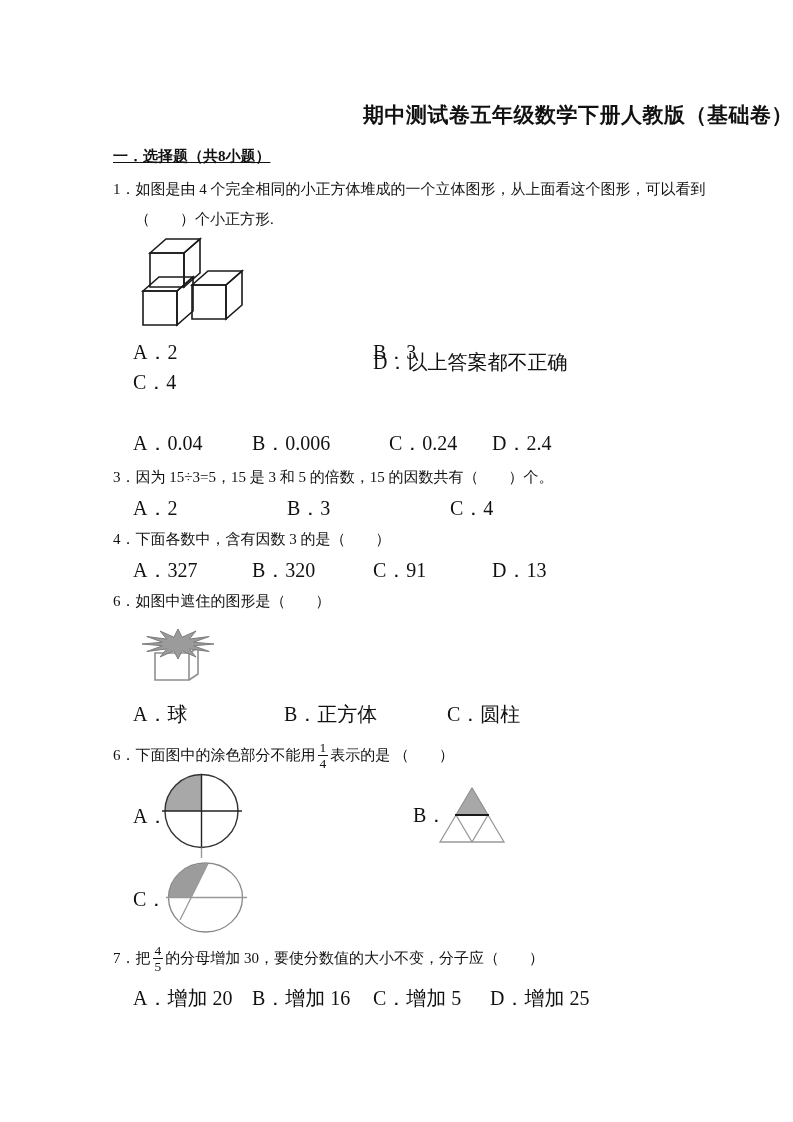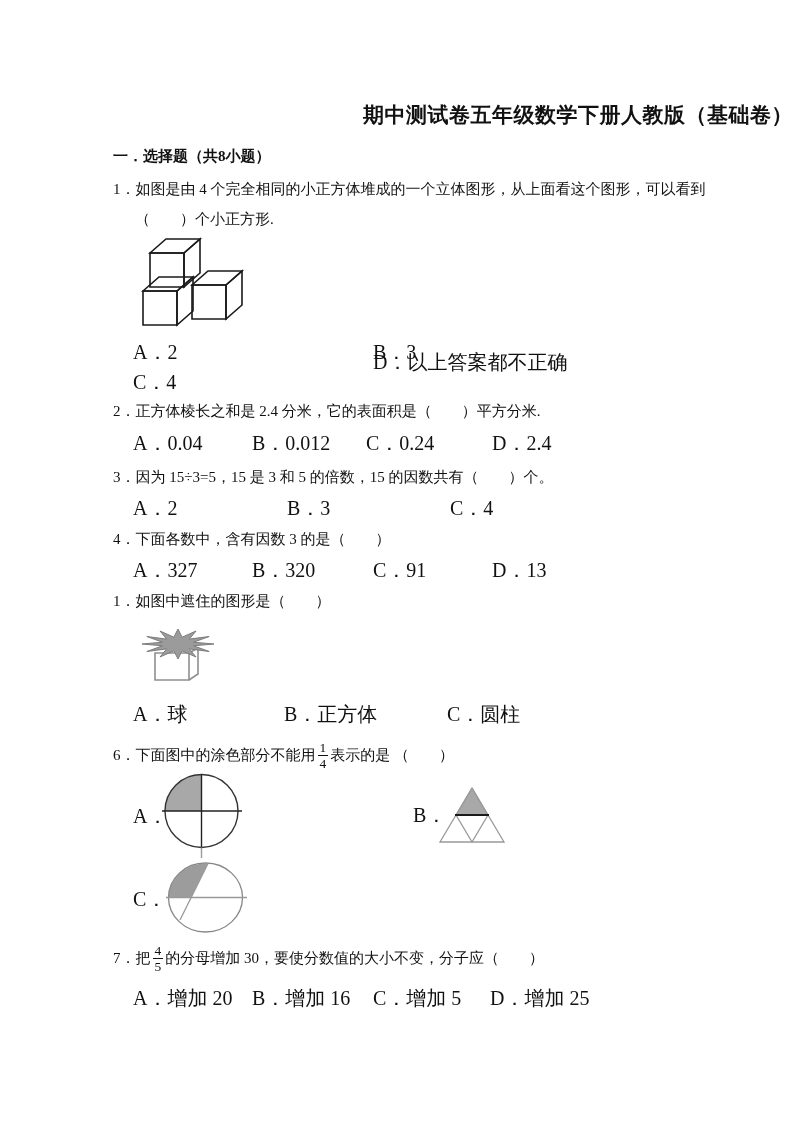--- a/index.html
+++ b/index.html
@@ -10,21 +10,21 @@
     font-family:"Liberation Serif","DejaVu Serif",serif;
     color:#111;
     overflow:hidden;
   }
   .abs{position:absolute;white-space:nowrap;font-size:15px;line-height:20px;}
   .title{
     position:absolute;left:0;top:101px;width:100%;
     text-align:right;font-size:21px;font-weight:bold;letter-spacing:.5px;
     white-space:nowrap;
   }
-  .bold{font-weight:bold;}
+  .bold{font-weight:bold;text-decoration:underline;}
   .opt{position:absolute;white-space:nowrap;font-size:20px;line-height:20px;}
   .fline{position:absolute;display:flex;align-items:center;white-space:nowrap;font-size:15px;height:40px;}
   .frac{display:inline-flex;flex-direction:column;align-items:center;
         font-size:13.5px;line-height:15px;margin:0 2px;vertical-align:middle;}
   .frac .den{border-top:1px solid #111;padding:0 2px;}
   .frac .num{padding:0 2px;}
   svg{display:block;}
 </style>
 </head>
 <body>
@@ -53,38 +53,37 @@
       <polygon points="10,20 26,6 60,6 44,20"></polygon>
       <polygon points="44,20 60,6 60,40 44,54"></polygon>
     </g>
   </svg>
 
   <span class="opt" style="left:133px;top:342px">A．2</span>
   <span class="opt" style="left:373px;top:342px">B．3</span>
   <span class="opt" style="left:133px;top:372px">C．4</span>
   <span class="opt" style="left:373px;top:352px">D．以上答案都不正确</span>
 
-  <div class="abs" style="left:113px;top:401px">2．正方体棱长之和是 2.4 分米，它的表面积是（　　）平方分米.</div>
   <span class="opt" style="left:133px;top:433px">A．0.04</span>
-  <span class="opt" style="left:252px;top:433px">B．0.012</span>
-  <span class="opt" style="left:366px;top:433px">C．0.24</span>
+  <span class="opt" style="left:252px;top:433px">B．0.006</span>
+  <span class="opt" style="left:389px;top:433px">C．0.24</span>
   <span class="opt" style="left:492px;top:433px">D．2.4</span>
 
   <div class="abs" style="left:113px;top:467px">3．因为 15÷3=5，15 是 3 和 5 的倍数，15 的因数共有（　　）个。</div>
   <span class="opt" style="left:133px;top:498px">A．2</span>
   <span class="opt" style="left:287px;top:498px">B．3</span>
   <span class="opt" style="left:450px;top:498px">C．4</span>
 
   <div class="abs" style="left:113px;top:529px">4．下面各数中，含有因数 3 的是（　　）</div>
   <span class="opt" style="left:133px;top:560px">A．327</span>
   <span class="opt" style="left:252px;top:560px">B．320</span>
   <span class="opt" style="left:373px;top:560px">C．91</span>
   <span class="opt" style="left:492px;top:560px">D．13</span>
 
-  <div class="abs" style="left:113px;top:591px">1．如图中遮住的图形是（　　）</div>
+  <div class="abs" style="left:113px;top:591px">6．如图中遮住的图形是（　　）</div>
 
   <svg class="abs" style="left:138px;top:622px" width="78" height="62" viewBox="0 0 78 62">
     <g fill="none" stroke="#8f8f8f" stroke-width="1.6">
       <polygon points="17,31 51,31 51,58 17,58"></polygon>
       <polyline points="51,31 60,26 60,52 51,58"></polyline>
     </g>
     <polygon points="76,22 55.5,20.2 71.2,14.5 51.3,17.1 58,9 44.1,15.2 40,7 35.9,15.2 22,9 28.7,17.1 8.8,14.5 24.5,20.2 4,22 24.5,23.8 8.8,29.5 28.7,26.9 22,35 35.9,28.8 40,37 44.1,28.8 58,35 51.3,26.9 71.2,29.5 55.5,23.8" fill="#9b9b9b" stroke="#7d7d7d" stroke-width="1"></polygon>
   </svg>
 
   <span class="opt" style="left:133px;top:704px">A．球</span>

